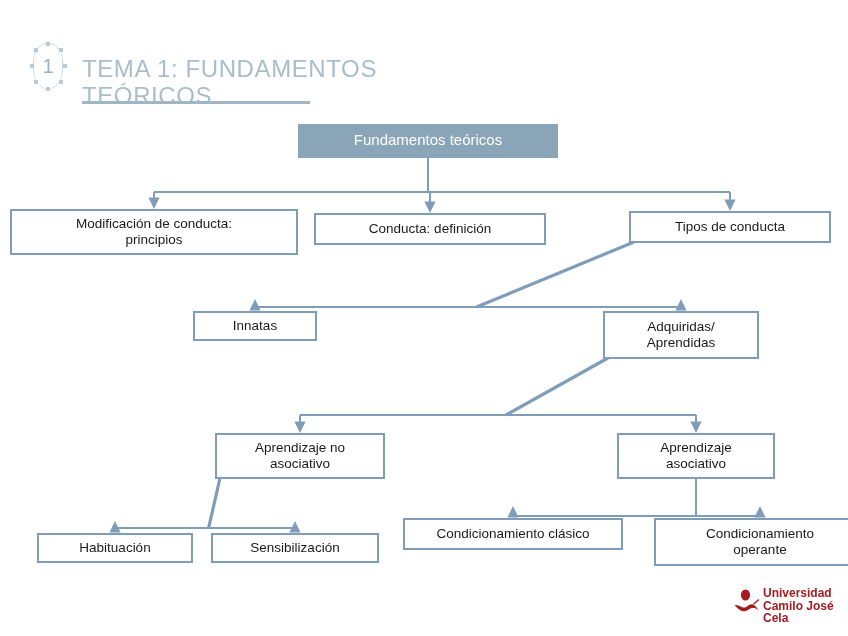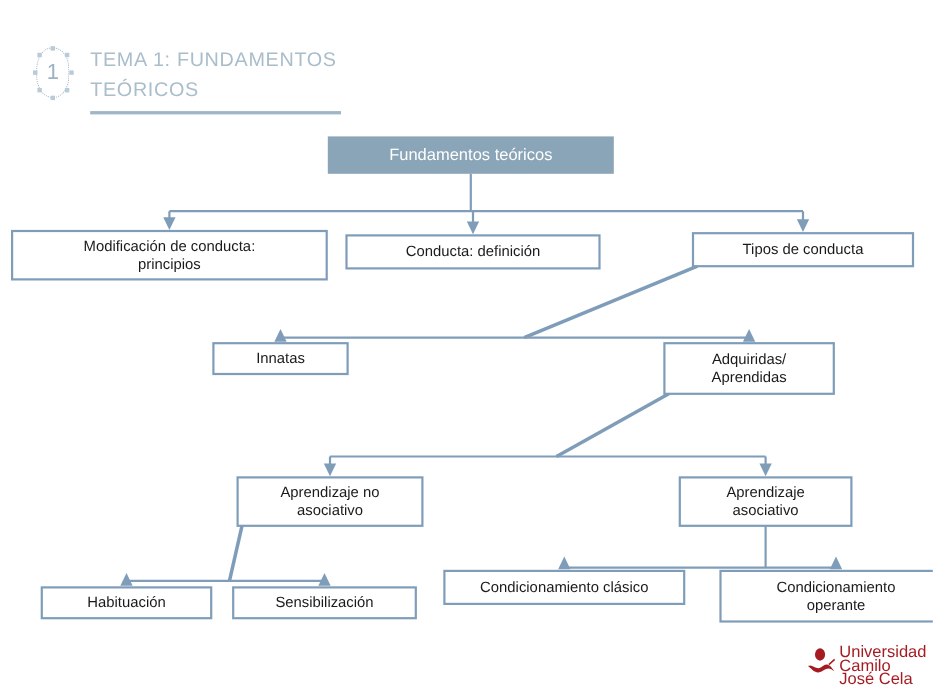--- a/index.html
+++ b/index.html
@@ -51,23 +51,23 @@
     align-items: center;
     justify-content: center;
     font-size: 20px;
     color: #9db2c3;
     font-family: "Liberation Sans", sans-serif;
     letter-spacing: 0px;
   }
   #slide-title {
     position: absolute;
     left: 82px;
-    top: 41px;
+    top: 55px;
     width: 420px;
-    font-size: 18px;
+    font-size: 24px;
     line-height: 27px;
     letter-spacing: 0.6px;
     color: #a9bdcb;
     text-transform: uppercase;
     font-weight: 400;
     white-space: pre-line;
   }
   #title-rule {
     position: absolute;
     left: 82px;
@@ -103,23 +103,23 @@
     top: 586px;
     width: 112px;
     height: 34px;
   }
   #uni-logo .logo-text {
     position: absolute;
     left: 30px;
     top: 1px;
     color: #a41c22;
     font-family: "Liberation Sans", sans-serif;
-    font-size: 15px;
+    font-size: 12px;
     line-height: 12.5px;
-    font-weight: normal;
+    font-weight: bold;
     white-space: pre-line;
   }
   #uni-logo .logo-mark {
     position: absolute;
     left: 0;
     top: 2px;
     width: 28px;
     height: 26px;
   }
 </style>

